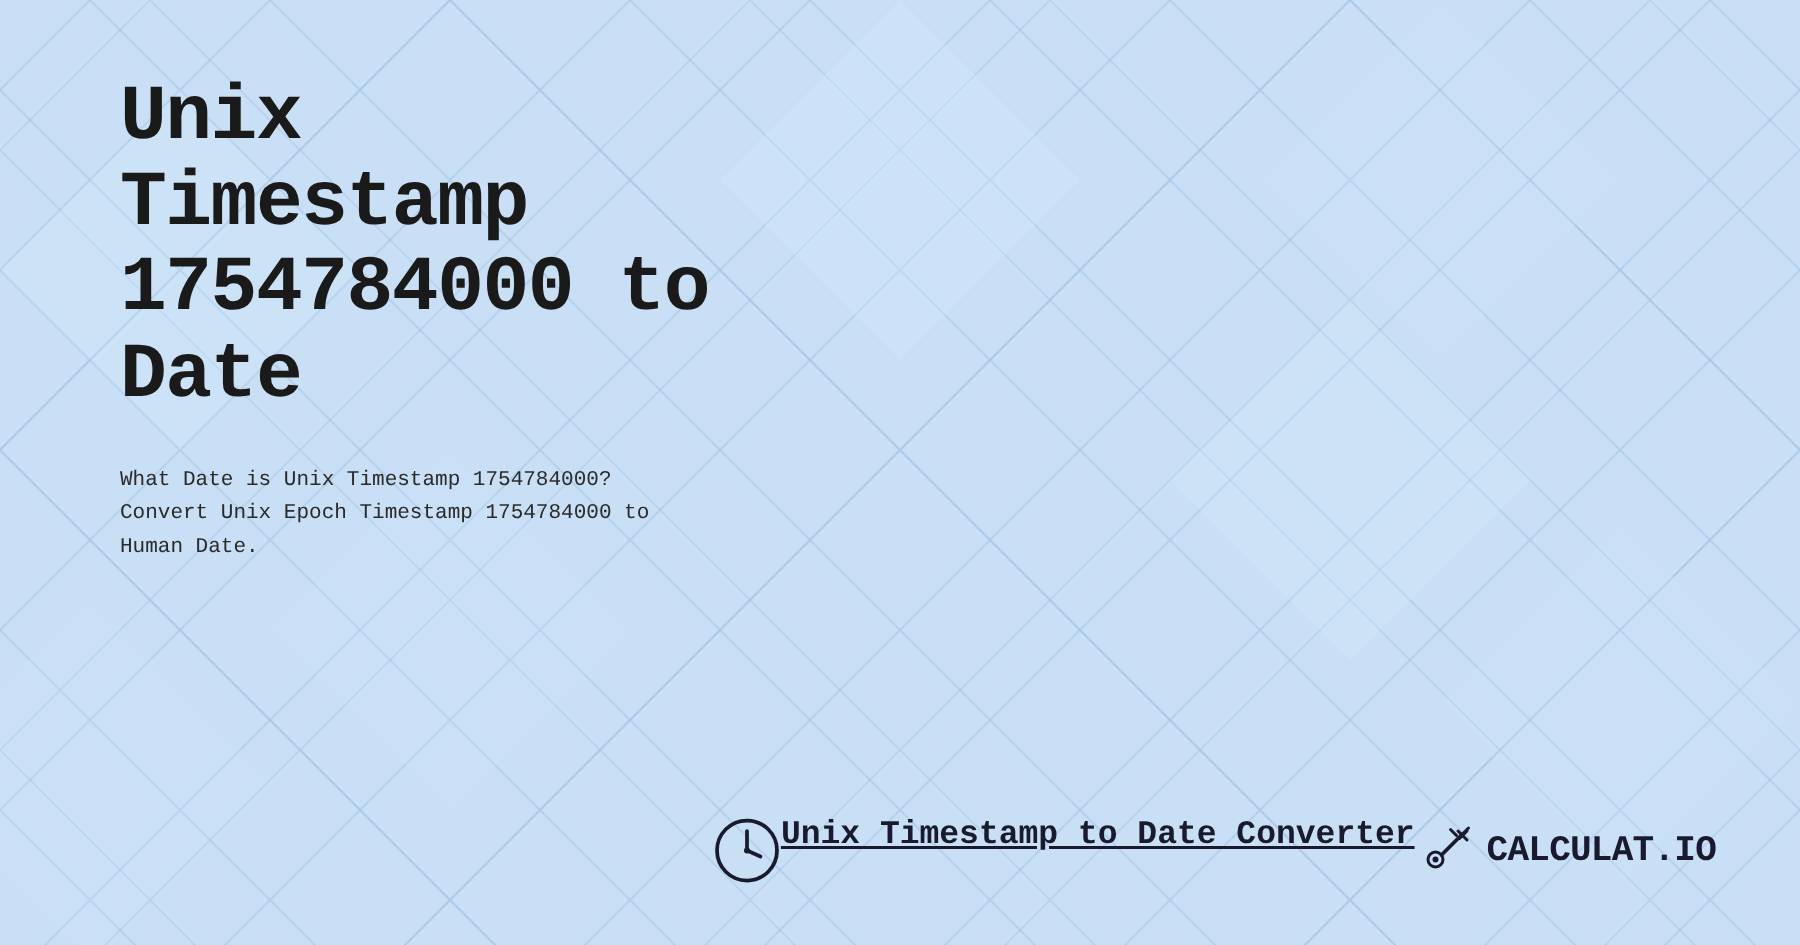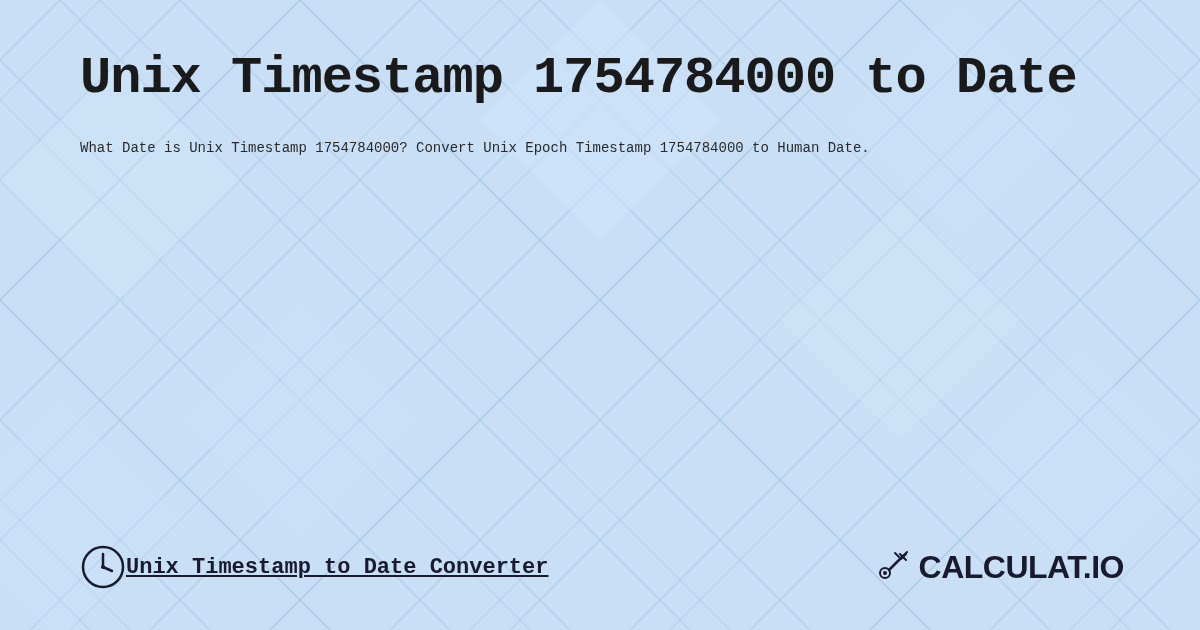--- a/index.html
+++ b/index.html
@@ -22,24 +22,24 @@
       top: 0;
       left: 0;
       width: 100%;
       height: 100%;
       z-index: 0;
     }
 
     .content {
       position: relative;
       z-index: 1;
-      padding: 50px 76px 40px 80px;
+      padding: 50px 56px 40px 80px;
       height: 100%;
       display: flex;
-      flex-direction: column;
+      flex-direction: row;
       justify-content: space-between;
     }
 
     .main-title {
       font-size: 52px;
       font-weight: 900;
       color: #1a1a1a;
       letter-spacing: -1px;
       line-height: 1.1;
       margin-bottom: 30px;
@@ -68,21 +68,20 @@
     .footer {
       display: flex;
       align-items: center;
       justify-content: space-between;
       margin-top: auto;
       padding-top: 20px;
     }
 
     .footer-left {
       display: flex;
-      align-items: center;
       gap: 0;
     }
 
     .clock-icon {
       width: 46px;
       height: 46px;
       flex-shrink: 0;
     }
 
     .footer-link-text {
@@ -98,24 +97,24 @@
       align-items: center;
       gap: 8px;
     }
 
     .logo-icon {
       width: 40px;
       height: 40px;
     }
 
     .logo-text {
-      font-size: 32px;
+      font-size: 24px;
       font-weight: 900;
       color: #1a1a2e;
-      font-family: Liberation Sans, sans-serif;
+      font-family: Liberation Mono, monospace;
       letter-spacing: -0.5px;
     }
 
     .top-section {
       flex: 1;
     }
   </style>
 </head>
 <body>
 

